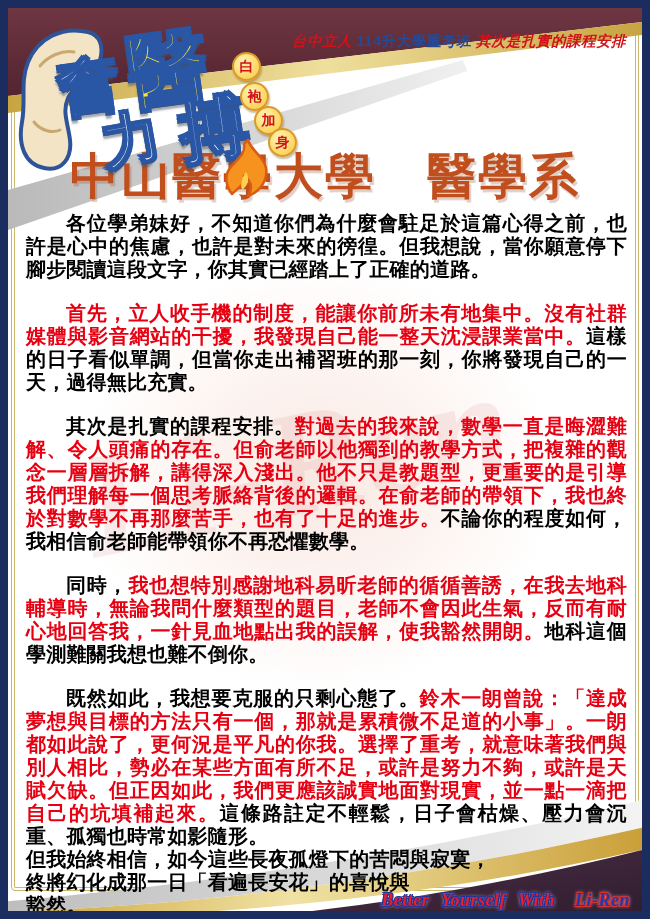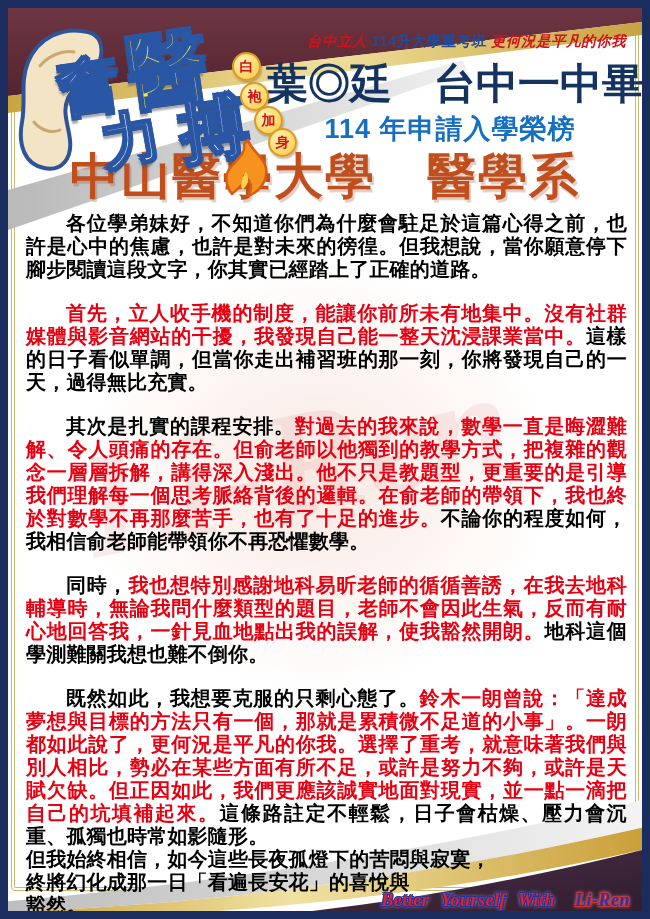--- a/index.html
+++ b/index.html
@@ -153,25 +153,23 @@
     <div class="badge b4">身</div>
     <svg class="flame-icon" width="58" height="64" viewBox="0 0 58 64">
       <path d="M30,2 C34,14 46,18 48,30 C50,42 42,54 30,58 C36,48 32,42 26,38 C28,46 20,50 14,56 C8,48 6,38 12,30 C18,22 28,16 26,6 Z" fill="#f6921e" stroke="#d85c12" stroke-width="2.5" stroke-linejoin="round"></path>
       <path d="M28,34 C32,40 30,48 24,52 C22,46 24,40 28,34 Z" fill="#ffd24d"></path>
     </svg>
   </div>
 
   <div class="topline">
     <span class="tl-red">台中立人</span>
     <span class="tl-navy">114升大學重考班</span>
-    <span class="tl-red">更何況是平凡的你我</span>
+    <span class="tl-red">其次是扎實的課程安排</span>
   </div>
 
-  <div class="student-line">葉◎廷　台中一中畢</div>
-  <div class="honor-line">114 年申請入學榮榜</div>
   <div class="admission-title">中山醫學大學　醫學系</div>
 
   <div class="article">
       <p><span class="seg seg-black">各位學弟妹好，不知道你們為什麼會駐足於這篇心得之前，也許是心中的焦慮，也許是對未來的徬徨。但我想說，當你願意停下腳步閱讀這段文字，你其實已經踏上了正確的道路。</span></p>
       <p><span class="seg seg-red">首先，立人收手機的制度，能讓你前所未有地集中。沒有社群媒體與影音網站的干擾，我發現自己能一整天沈浸課業當中。</span><span class="seg seg-black">這樣的日子看似單調，但當你走出補習班的那一刻，你將發現自己的一天，過得無比充實。</span></p>
       <p><span class="seg seg-black">其次是扎實的課程安排。</span><span class="seg seg-red">對過去的我來說，數學一直是晦澀難解、令人頭痛的存在。但俞老師以他獨到的教學方式，把複雜的觀念一層層拆解，講得深入淺出。他不只是教題型，更重要的是引導我們理解每一個思考脈絡背後的邏輯。在俞老師的帶領下，我也終於對數學不再那麼苦手，也有了十足的進步。</span><span class="seg seg-black">不論你的程度如何，我相信俞老師能帶領你不再恐懼數學。</span></p>
       <p><span class="seg seg-black">同時，</span><span class="seg seg-red">我也想特別感謝地科易昕老師的循循善誘，在我去地科輔導時，無論我問什麼類型的題目，老師不會因此生氣，反而有耐心地回答我，一針見血地點出我的誤解，使我豁然開朗。</span><span class="seg seg-black">地科這個學測難關我想也難不倒你。</span></p>
       <p><span class="seg seg-black">既然如此，我想要克服的只剩心態了。</span><span class="seg seg-red">鈴木一朗曾說：「達成夢想與目標的方法只有一個，那就是累積微不足道的小事」。一朗都如此說了，更何況是平凡的你我。選擇了重考，就意味著我們與別人相比，勢必在某些方面有所不足，或許是努力不夠，或許是天賦欠缺。但正因如此，我們更應該誠實地面對現實，並一點一滴把自己的坑填補起來。</span><span class="seg seg-black">這條路註定不輕鬆，日子會枯燥、壓力會沉重、孤獨也時常如影隨形。
 但我始終相信，如今這些長夜孤燈下的苦悶與寂寞，
 終將幻化成那一日「看遍長安花」的喜悅與

